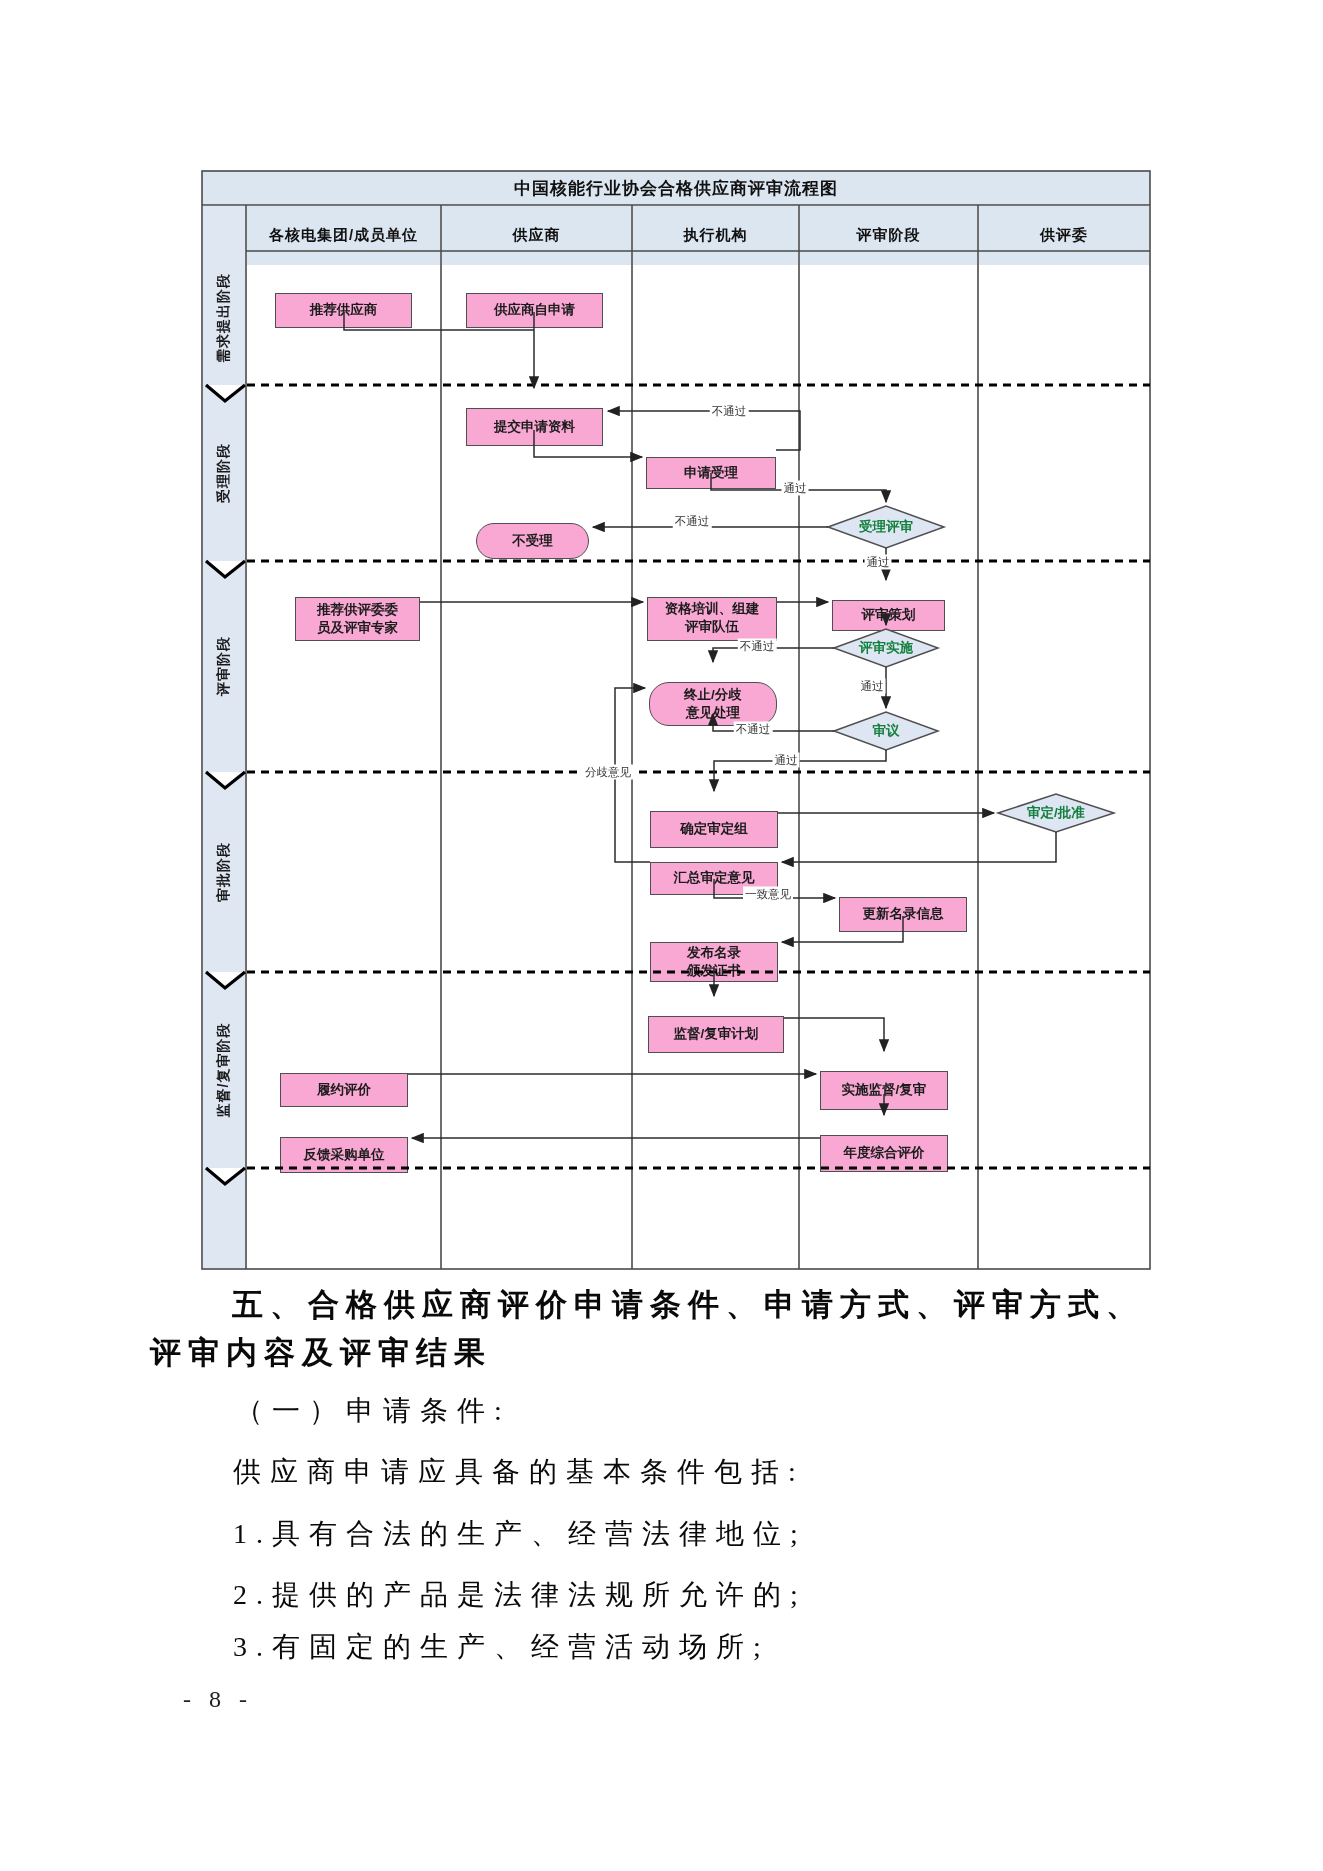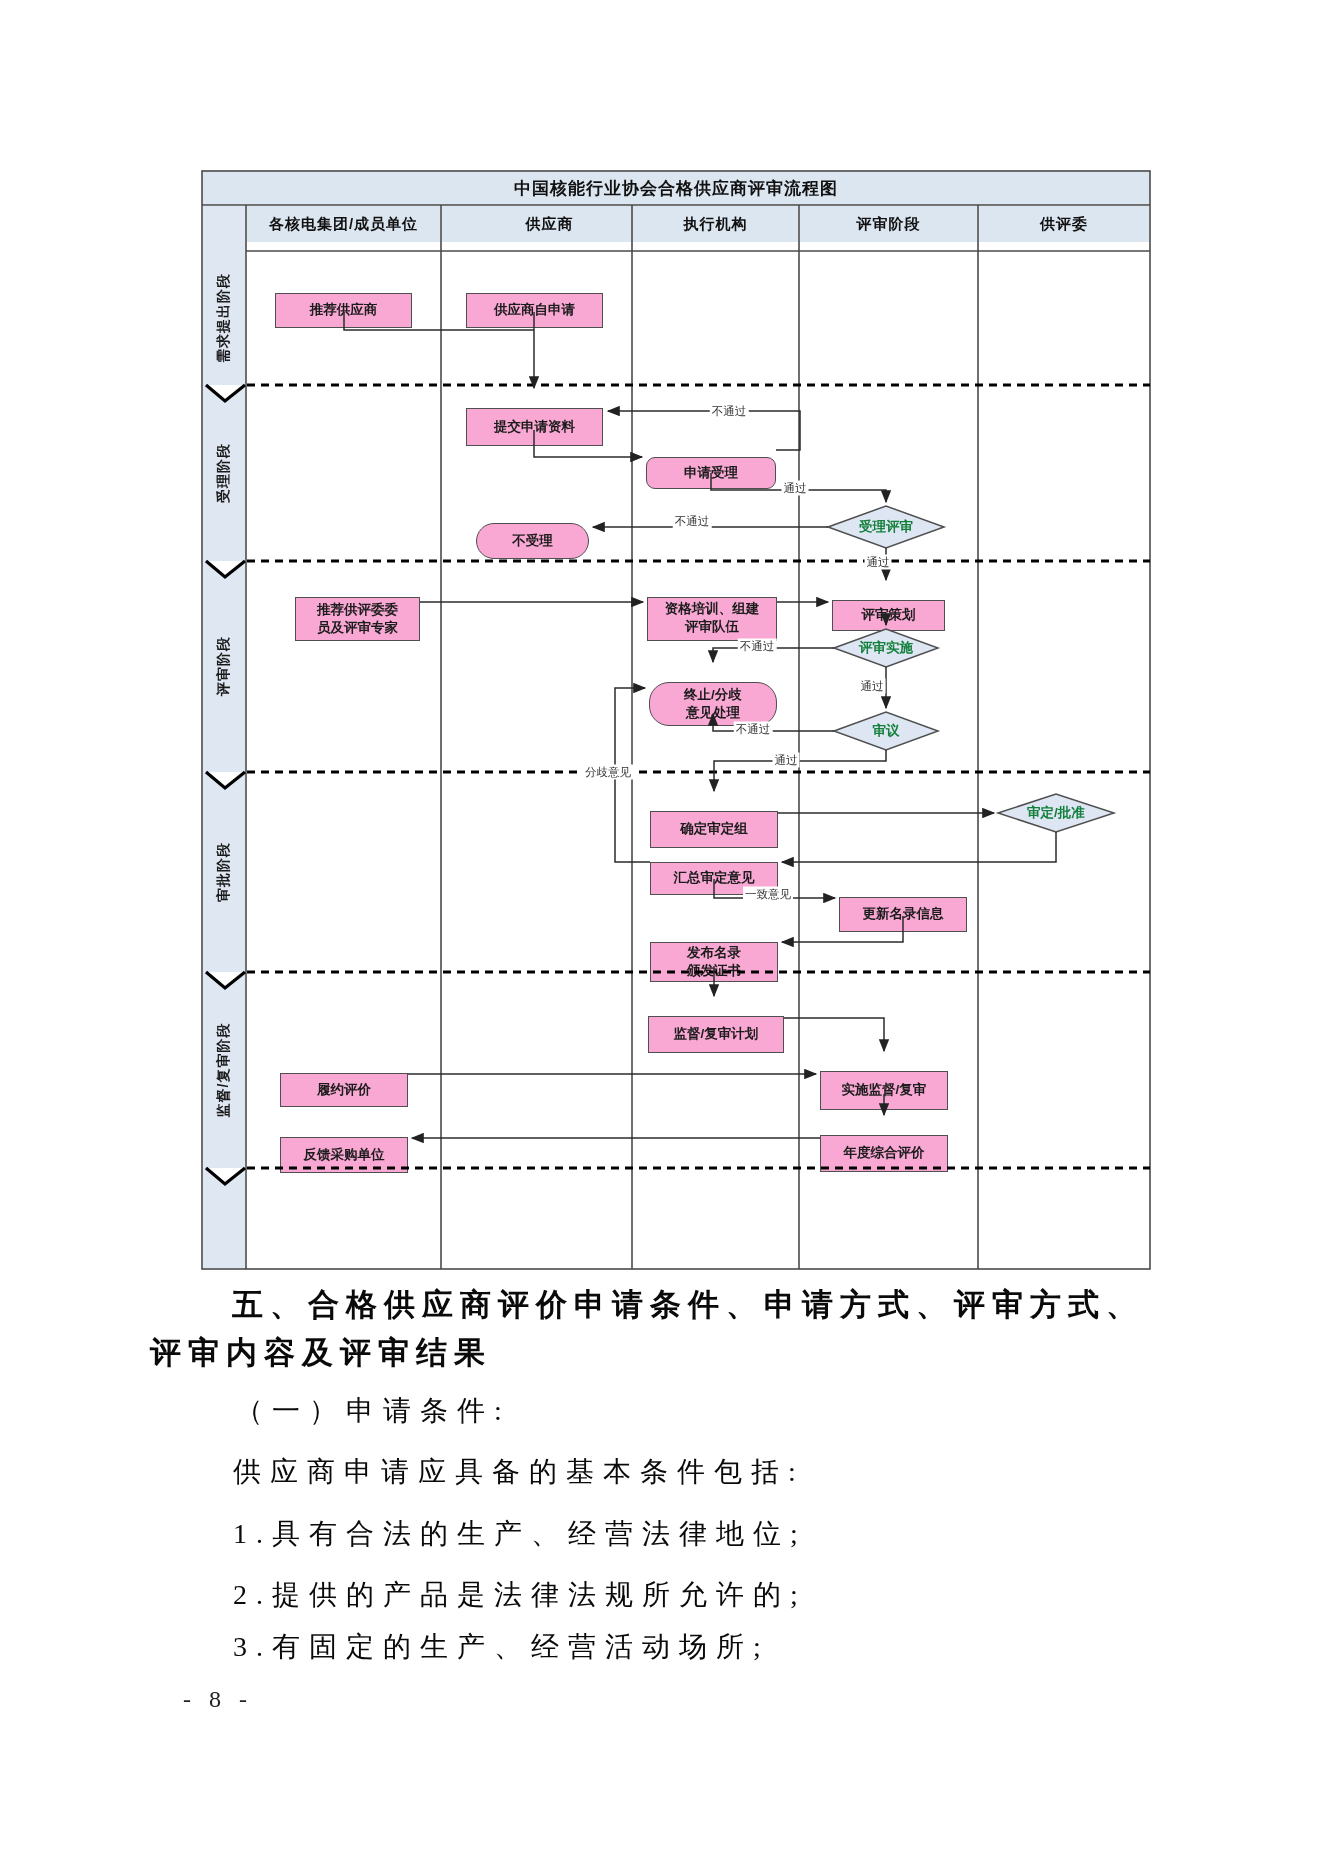--- a/index.html
+++ b/index.html
@@ -1,21 +1,21 @@
 <!DOCTYPE html>
 <html><head>
 <meta charset="utf-8">
 <style>
   html,body{margin:0;padding:0;background:#ffffff;}
   .page{position:relative;width:1323px;height:1871px;background:#fff;overflow:hidden;
         font-family:"Liberation Sans",sans-serif;}
   .fc-title{position:absolute;left:202px;top:171px;width:948px;height:34px;background:#dce6f1;
             display:flex;align-items:center;justify-content:center;
             font:bold 17px "Liberation Sans",sans-serif;color:#111;letter-spacing:1px;}
-  .col-head{position:absolute;top:206px;height:36px;background:#dce6f1;display:flex;
+  .col-head{position:absolute;top:206px;height:59px;background:#dce6f1;display:flex;
             align-items:center;justify-content:center;font:bold 15px "Liberation Sans",sans-serif;
             color:#111;letter-spacing:1px;}
   .stage-col{position:absolute;left:203px;top:206px;width:42px;height:1062px;background:#dfe7f3;}
   .stage-label{position:absolute;transform:translate(-50%,-50%) rotate(-90deg);white-space:nowrap;
             font:bold 14px "Liberation Sans",sans-serif;color:#1a1a1a;letter-spacing:1px;}
   .fc-node{position:absolute;box-sizing:border-box;background:#f9a8d4;border:1px solid #4f4f4f;
             display:flex;align-items:center;justify-content:center;text-align:center;
             font:bold 13.5px/1.35 "Liberation Sans",sans-serif;color:#1c1c1c;margin-top:16px;}
   .stadium{border-radius:20px;}
   .inner{display:inline-block;}
@@ -32,35 +32,35 @@
   .footer{position:absolute;font:24px "Liberation Serif",serif;letter-spacing:6px;color:#222;}
 </style>
 </head>
 <body>
 
 <div class="page">
 
   <div class="fc-title">中国核能行业协会合格供应商评审流程图</div>
   <div class="stage-col"></div>
   <div class="col-head" style="left:247px;width:193px;">各核电集团/成员单位</div>
-  <div class="col-head" style="left:442px;width:189px;padding-left:13px;">供应商</div>
+  <div class="col-head" style="left:442px;width:189px;">供应商</div>
   <div class="col-head" style="left:633px;width:165px;">执行机构</div>
   <div class="col-head" style="left:800px;width:177px;">评审阶段</div>
   <div class="col-head" style="left:979px;width:170px;">供评委</div>
 
   <div class="stage-label" style="left:224px;top:318px;">需求提出阶段</div>
   <div class="stage-label" style="left:224px;top:473px;">受理阶段</div>
   <div class="stage-label" style="left:224px;top:666px;">评审阶段</div>
   <div class="stage-label" style="left:224px;top:872px;">审批阶段</div>
   <div class="stage-label" style="left:224px;top:1070px;">监督/复审阶段</div>
 
   <div class="fc-node" style="left:275px;top:277px;width:137px;height:35px;">推荐供应商</div>
   <div class="fc-node" style="left:466px;top:277px;width:137px;height:35px;">供应商自申请</div>
   <div class="fc-node" style="left:466px;top:392px;width:137px;height:38px;">提交申请资料</div>
-  <div class="fc-node" style="left:646px;top:441px;width:130px;height:32px;border-radius:9px;">申请受理</div>
+  <div class="fc-node" style="left:646px;top:441px;width:130px;height:32px;">申请受理</div>
   <div class="fc-node stadium" style="left:476px;top:507px;width:113px;height:36px;">不受理</div>
   <div class="fc-node w84" style="left:295px;top:581px;width:125px;height:44px;">
       <span class="inner">推荐供评委委员及评审专家</span>
     </div>
   <div class="fc-node w96" style="left:647px;top:581px;width:130px;height:44px;font-family:Liberation Mono, monospace;">
       <span class="inner">资格培训、组建评审队伍</span>
     </div>
   <div class="fc-node" style="left:832px;top:584px;width:113px;height:31px;">评审策划</div>
   <div class="fc-node stadium w66" style="left:649px;top:666px;width:128px;height:44px;">
       <span class="inner">终止/分歧意见处理</span>

